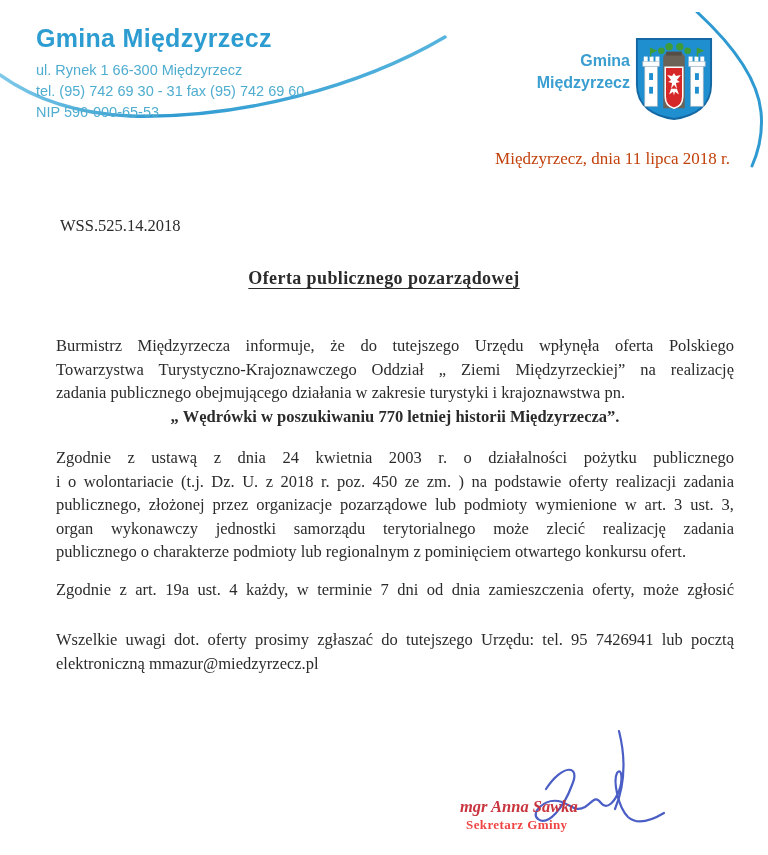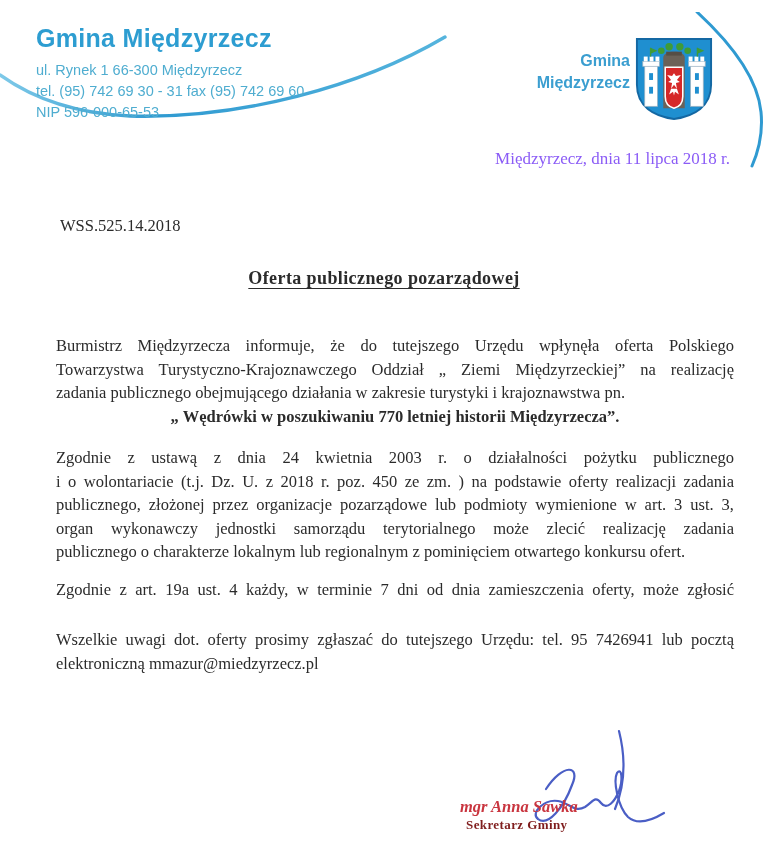--- a/index.html
+++ b/index.html
@@ -22,21 +22,21 @@
   }
   .crest-label {
     position:absolute; top:38px; left:490px; width:140px; text-align:right;
     font-family:"Liberation Sans", sans-serif; font-size:16px; font-weight:600;
     color:#3b9ed0; line-height:1.35;
   }
   .crest { position:absolute; top:24px; left:634px; }
   
   .dateline {
     position:absolute; top:137px; left:0; right:38px; text-align:right;
-    font-size:17px; color:#8b5cf6;
+    font-size:17px; color:#c2410c;
   }
   .refline { position:absolute; top:204px; left:60px; font-size:16.5px;text-align:center; }
   .doc-title {
     position:absolute; top:256px; left:0; width:100%; text-align:center;
     font-size:18px; font-weight:700; letter-spacing:0.4px;
     text-decoration:underline; text-underline-offset:4px;
   }
   
   .content { position:absolute; top:322px; left:56px; width:678px; }
   .line { font-size:16.5px; line-height:23.5px; }
@@ -52,21 +52,21 @@
     position:absolute; top:4px; left:24px;
     font-size:17px; font-weight:600; letter-spacing:1.5px; color:#c9353f;
   }
   .sig-ink { position:absolute; top:-22px; left:48px; }
   .sig-name {
     position:absolute; top:50px; left:40px;
     font-size:16.5px; font-weight:700; font-style:italic; color:#c9353f;
   }
   .sig-role {
     position:absolute; top:70px; left:46px;
-    font-size:13px; font-weight:700; letter-spacing:0.4px; color:#7f1d1d;
+    font-size:13px; font-weight:700; letter-spacing:0.4px; color:#ef4444;
   }
 </style>
 </head>
 <body>
 
 <div class="page">
 
   <svg class="swoosh-svg" width="768" height="170" viewBox="0 0 768 170">
     <defs>
       <linearGradient id="swg" x1="0" y1="0" x2="1" y2="0">
@@ -143,21 +143,21 @@
       <div class="line jline">Towarzystwa Turystyczno-Krajoznawczego Oddział „ Ziemi Międzyrzeckiej” na realizację</div>
       <div class="line lline">zadania publicznego obejmującego działania w zakresie turystyki i krajoznawstwa pn.</div>
       <div class="line hline">„ Wędrówki w poszukiwaniu 770 letniej historii Międzyrzecza”.</div>
     </div>
 
     <div class="para-2">
       <div class="line jline">Zgodnie z ustawą z dnia 24 kwietnia 2003 r. o działalności pożytku publicznego</div>
       <div class="line jline">i o wolontariacie (t.j. Dz. U. z 2018 r. poz. 450 ze zm. ) na podstawie oferty realizacji zadania</div>
       <div class="line jline">publicznego, złożonej przez organizacje pozarządowe lub podmioty wymienione w art. 3 ust. 3,</div>
       <div class="line jline">organ wykonawczy jednostki samorządu terytorialnego może zlecić realizację zadania</div>
-      <div class="line lline">publicznego o charakterze lokalnym lub regionalnym z pominięciem otwartego konkursu ofert.</div>
+      <div class="line lline">publicznego o charakterze podmioty lub regionalnym z pominięciem otwartego konkursu ofert.</div>
     </div>
 
     <div class="para-3">
       <div class="line jline">Zgodnie z art. 19a ust. 4 każdy, w terminie 7 dni od dnia zamieszczenia oferty, może zgłosić</div>
     </div>
 
     <div class="para-4">
       <div class="line jline">Wszelkie uwagi dot. oferty prosimy zgłaszać do tutejszego Urzędu: tel. 95 7426941 lub  pocztą</div>
       <div class="line lline">elektroniczną mmazur@miedzyrzecz.pl</div>
     </div>

